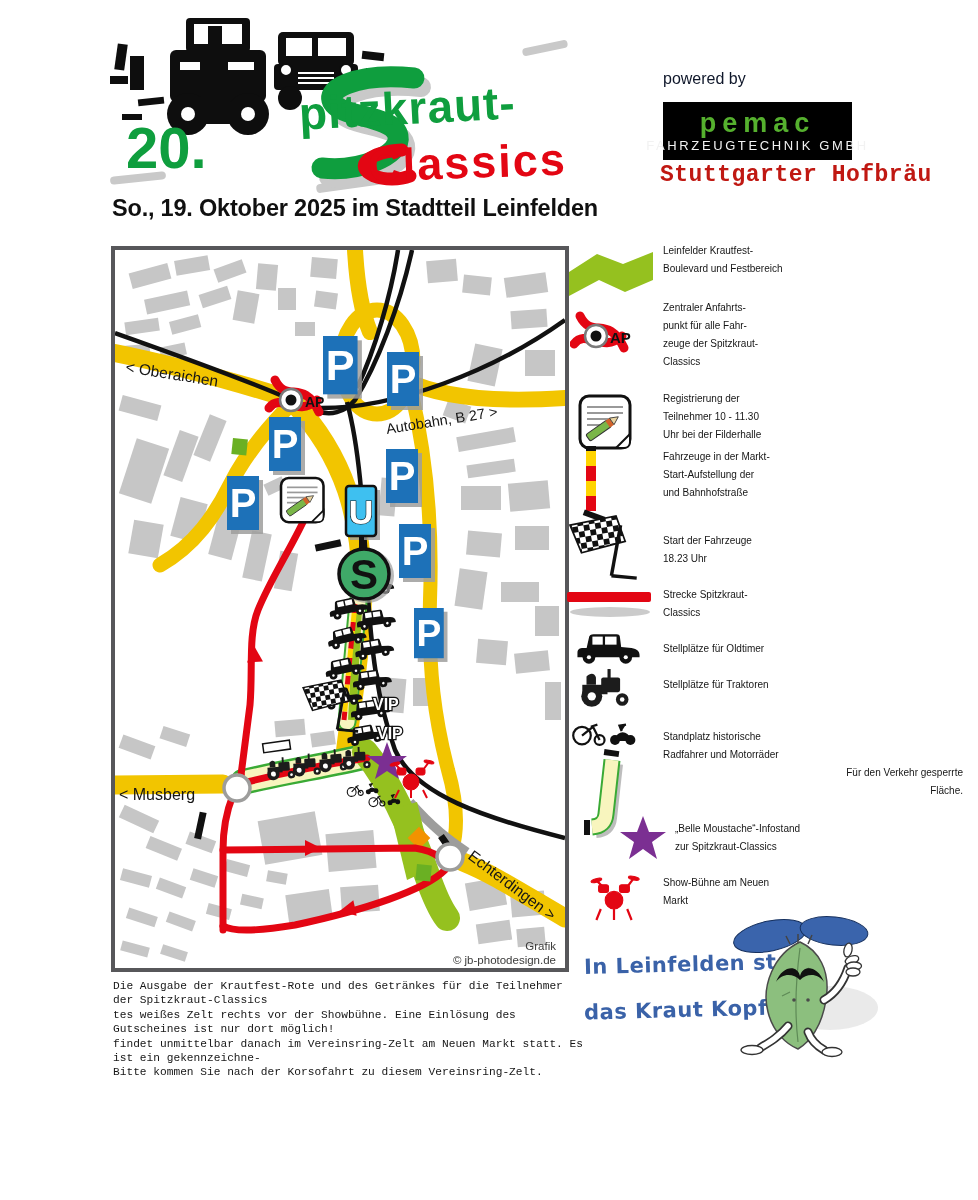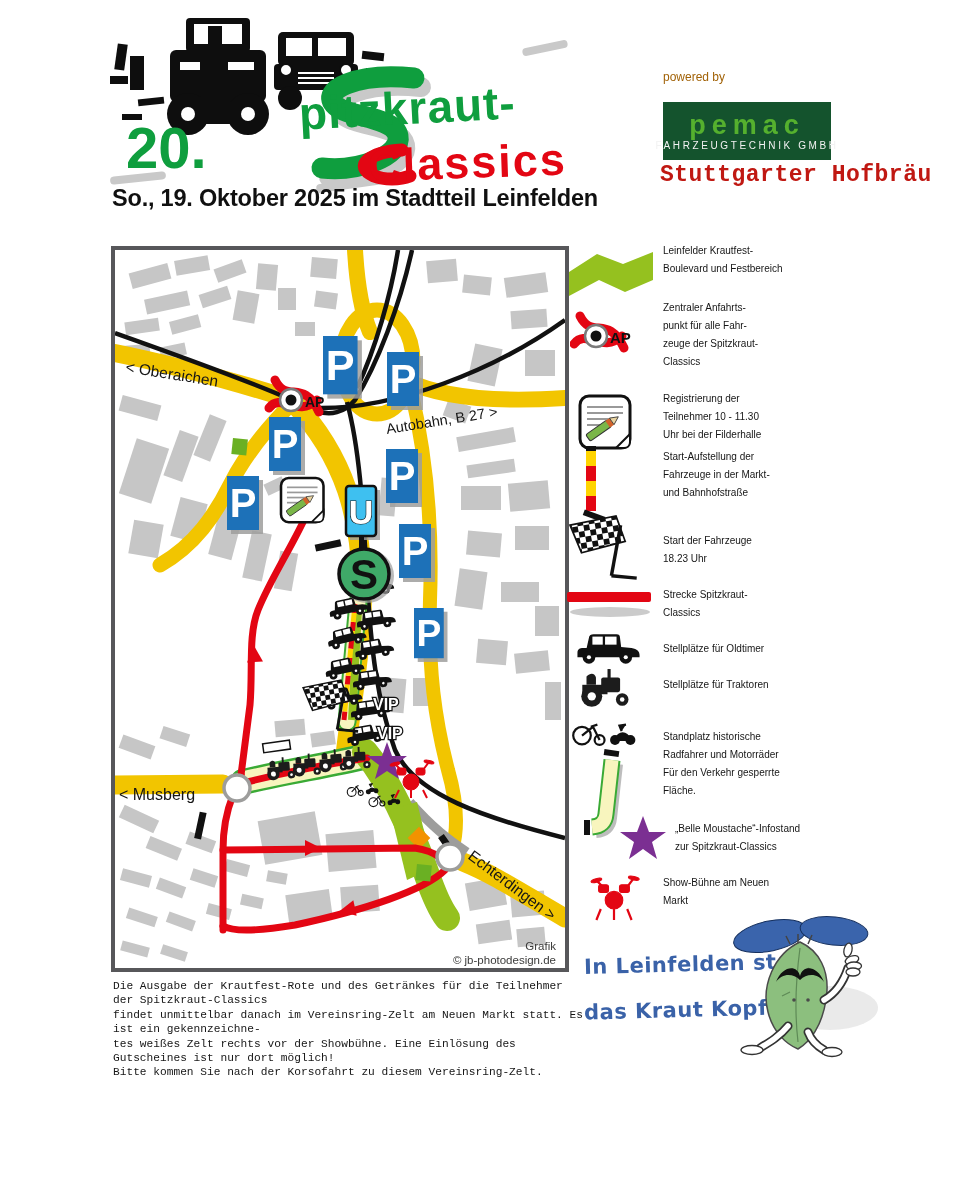--- a/index.html
+++ b/index.html
@@ -1,23 +1,23 @@
 <!DOCTYPE html>
 <html><head>
 <meta charset="utf-8">
 <style>
   html,body{margin:0;padding:0;background:#fff;}
   body{width:978px;height:1200px;position:relative;font-family:"Liberation Sans",sans-serif;color:#111;overflow:hidden;}
   .abs{position:absolute;}
   svg text{font-family:"Liberation Sans",sans-serif;}
   .headline{font-size:23.5px;font-weight:bold;letter-spacing:-.2px;color:#101010;}
-  .powered{font-size:12px;color:#a16207;}
-  .pemacbox{width:168px;height:58px;background:#14532d;display:flex;flex-direction:column;align-items:center;justify-content:center;}
+  .powered{font-size:16px;color:#0f172a;}
+  .pemacbox{width:189px;height:58px;background:#000000;display:flex;flex-direction:column;align-items:center;justify-content:center;}
   .pemacname{color:#55b02e;font-weight:bold;font-size:27px;letter-spacing:6px;line-height:26px;}
-  .pemacsub{color:#f2f2f2;font-size:10px;letter-spacing:2.6px;margin-top:2px;white-space:nowrap;}
+  .pemacsub{color:#f2f2f2;font-size:13px;letter-spacing:2.6px;margin-top:2px;white-space:nowrap;}
   .sponsor{font-family:Liberation Mono, monospace;font-weight:bold;font-size:23px;color:#c01812;letter-spacing:.5px;}
   .legend-item{position:absolute;}
   .legend-text{position:absolute;left:663px;width:300px;font-size:10px;line-height:18px;color:#161616;}
   .legend-text span{display:block;}
   .slogan{font-family:"DejaVu Sans",sans-serif;font-weight:bold;font-size:21px;color:#3a62a8;transform:rotate(-1.5deg);letter-spacing:.5px;}
   .footer-text{font-size:11.2px;line-height:14.4px;color:#161616;}
   .mapframe{border:4px solid #57575a;background:#fff;}
 </style>
 </head>
 <body>
@@ -75,21 +75,21 @@
   <text x="360" y="172" font-size="45" font-weight="bold" fill="#E30613" text-anchor="middle" transform="rotate(-2 360 172)" letter-spacing="2">Classics</text>
 </svg>
 
 <div class="abs powered" style="left:663px;top:70px;">powered by</div>
 <div class="abs pemacbox" style="left:663px;top:102px;">
   <div class="pemacname">pemac</div>
   <div class="pemacsub">FAHRZEUGTECHNIK GMBH</div>
 </div>
 <div class="abs sponsor" style="left:660px;top:162px;">Stuttgarter Hofbräu</div>
 
-<div class="abs headline" style="left:112px;top:185px;">So., 19. Oktober 2025 im Stadtteil Leinfelden</div>
+<div class="abs headline" style="left:112px;top:195px;">So., 19. Oktober 2025 im Stadtteil Leinfelden</div>
 
 <div class="abs mapframe" style="left:111px;top:246px;width:450px;height:718px;">
 <svg width="450" height="718" viewBox="0 0 450 718">
   <defs>
     <pattern id="chk" width="10" height="10" patternUnits="userSpaceOnUse" patternTransform="rotate(-10)">
       <rect width="10" height="10" fill="#fff"></rect>
       <rect width="5" height="5" fill="#111"></rect>
       <rect x="5" y="5" width="5" height="5" fill="#111"></rect>
     </pattern>
     <g id="cardef">
@@ -444,22 +444,22 @@
 
   <svg class="legend-item" style="left:582px;top:446px;" width="40" height="78">
     <rect x="4" y="0" width="10" height="5" fill="#111"></rect>
     <rect x="4" y="5" width="10" height="15" fill="#FFD400"></rect>
     <rect x="4" y="20" width="10" height="15" fill="#E30613"></rect>
     <rect x="4" y="35" width="10" height="15" fill="#FFD400"></rect>
     <rect x="4" y="50" width="10" height="15" fill="#E30613"></rect>
     <rect x="2" y="64" width="22" height="6" fill="#111" transform="rotate(20 4 66)"></rect>
   </svg>
   <div class="legend-text" style="top:448px;">
-    <span>Start-Aufstellung der</span>
-      <span>Fahrzeuge in der Markt-</span>
+    <span>Fahrzeuge in der Markt-</span>
+      <span>Start-Aufstellung der</span>
     <span>und Bahnhofstraße</span>
   </div>
 
   <svg class="legend-item" style="left:566px;top:512px;" width="84" height="76">
     <use href="#flagdef" transform="translate(4,4) scale(1.15)"></use>
   </svg>
   <div class="legend-text" style="top:532px;">
     <span>Start der Fahrzeuge</span>
       <span>18.23 Uhr</span>
   </div>
@@ -495,21 +495,21 @@
       <span>Radfahrer und Motorräder</span>
   </div>
 
   <svg class="legend-item" style="left:584px;top:748px;" width="70" height="110">
     <path d="M 28,12 L 22,66 Q 21,78 8,79" fill="none" stroke="#bdbdbd" stroke-width="14" transform="translate(4,4)"></path>
     <path d="M 28,12 L 22,66 Q 21,78 8,79" fill="none" stroke="#3AAA35" stroke-width="17"></path>
     <path d="M 28,12 L 22,66 Q 21,78 8,79" fill="none" stroke="#F8F5BE" stroke-width="13"></path>
     <rect x="20" y="2" width="15" height="6" fill="#111" transform="rotate(8 27 5)"></rect>
     <rect x="0" y="72" width="6" height="15" fill="#111"></rect>
   </svg>
-  <div class="legend-text" style="top:764px;">
+  <div class="legend-text" style="top:764px;text-align:right;">
     <span>Für den Verkehr gesperrte</span>
       <span>Fläche.</span>
   </div>
 
   <svg class="legend-item" style="left:618px;top:814px;" width="50" height="50">
     <polygon fill="#7B2F92" points="25,2 31,18 48,18 34,28 39,45 25,35 11,45 16,28 2,18 19,18"></polygon>
   </svg>
   <div class="legend-text" style="top:820px;margin-left:12px;">
     <span>„Belle Moustache“-Infostand</span>
       <span>zur Spitzkraut-Classics</span>
@@ -555,16 +555,16 @@
   <path d="M 76,118 C 68,128 58,134 48,140" fill="none" stroke="#333" stroke-width="9" stroke-linecap="round"></path>
   <path d="M 76,118 C 68,128 58,134 48,140" fill="none" stroke="#fff" stroke-width="5.5" stroke-linecap="round"></path>
   <ellipse cx="40" cy="142" rx="11" ry="4.5" fill="#fff" stroke="#333" stroke-width="1.3"></ellipse>
   <path d="M 96,124 C 99,132 105,138 112,142" fill="none" stroke="#333" stroke-width="9" stroke-linecap="round"></path>
   <path d="M 96,124 C 99,132 105,138 112,142" fill="none" stroke="#fff" stroke-width="5.5" stroke-linecap="round"></path>
   <ellipse cx="120" cy="144" rx="10" ry="4.5" fill="#fff" stroke="#333" stroke-width="1.3"></ellipse>
 </svg>
 
 <div class="abs footer-text" style="left:113px;top:979px;width:470px;font-family:Liberation Mono, monospace;">
   <div>Die Ausgabe der Krautfest-Rote und des Getränkes für die Teilnehmer der Spitzkraut-Classics</div>
+  <div>tes weißes Zelt rechts vor der Showbühne. Eine Einlösung des Gutscheines ist nur dort möglich!</div>
   <div>findet unmittelbar danach im Vereinsring-Zelt am Neuen Markt statt. Es ist ein gekennzeichne-</div>
-  <div>tes weißes Zelt rechts vor der Showbühne. Eine Einlösung des Gutscheines ist nur dort möglich!</div>
   <div>Bitte kommen Sie nach der Korsofahrt zu diesem Vereinsring-Zelt.</div>
 </div>
 
 </body></html>

